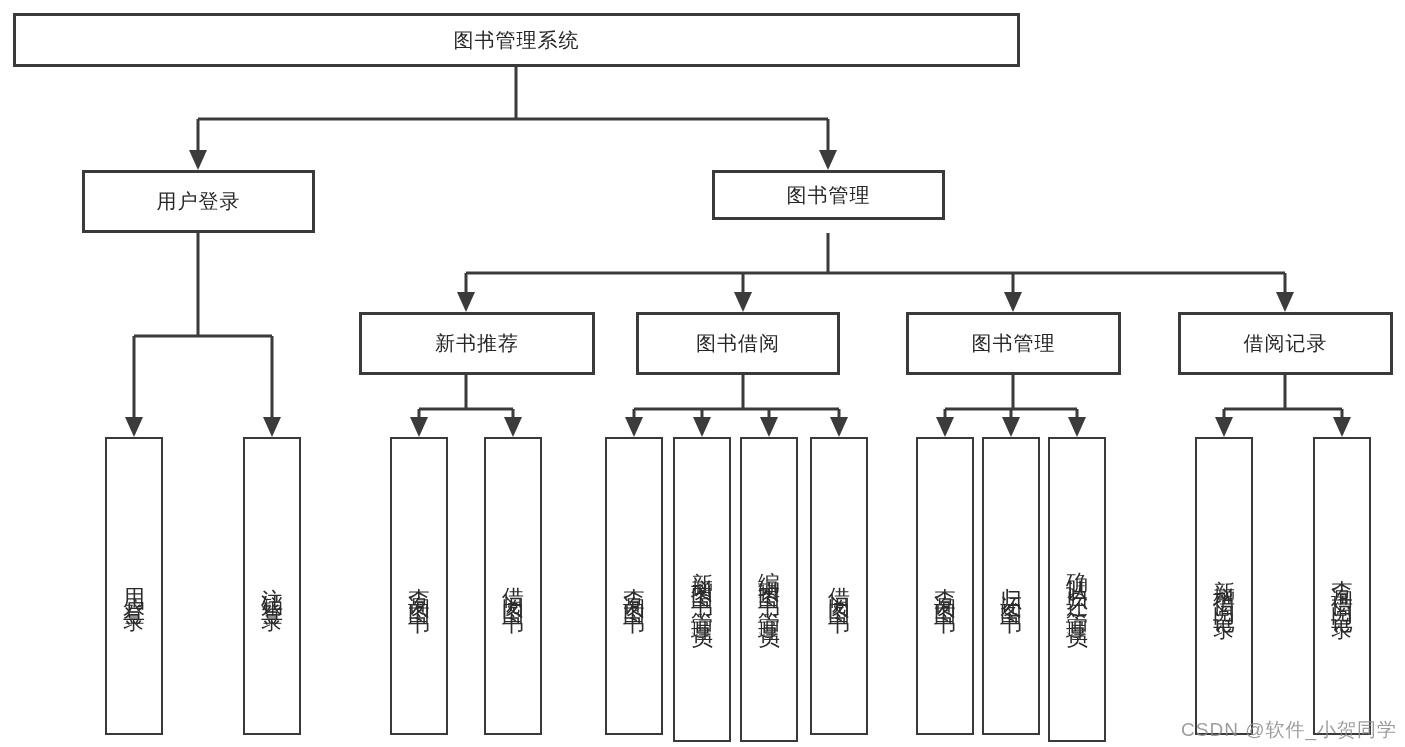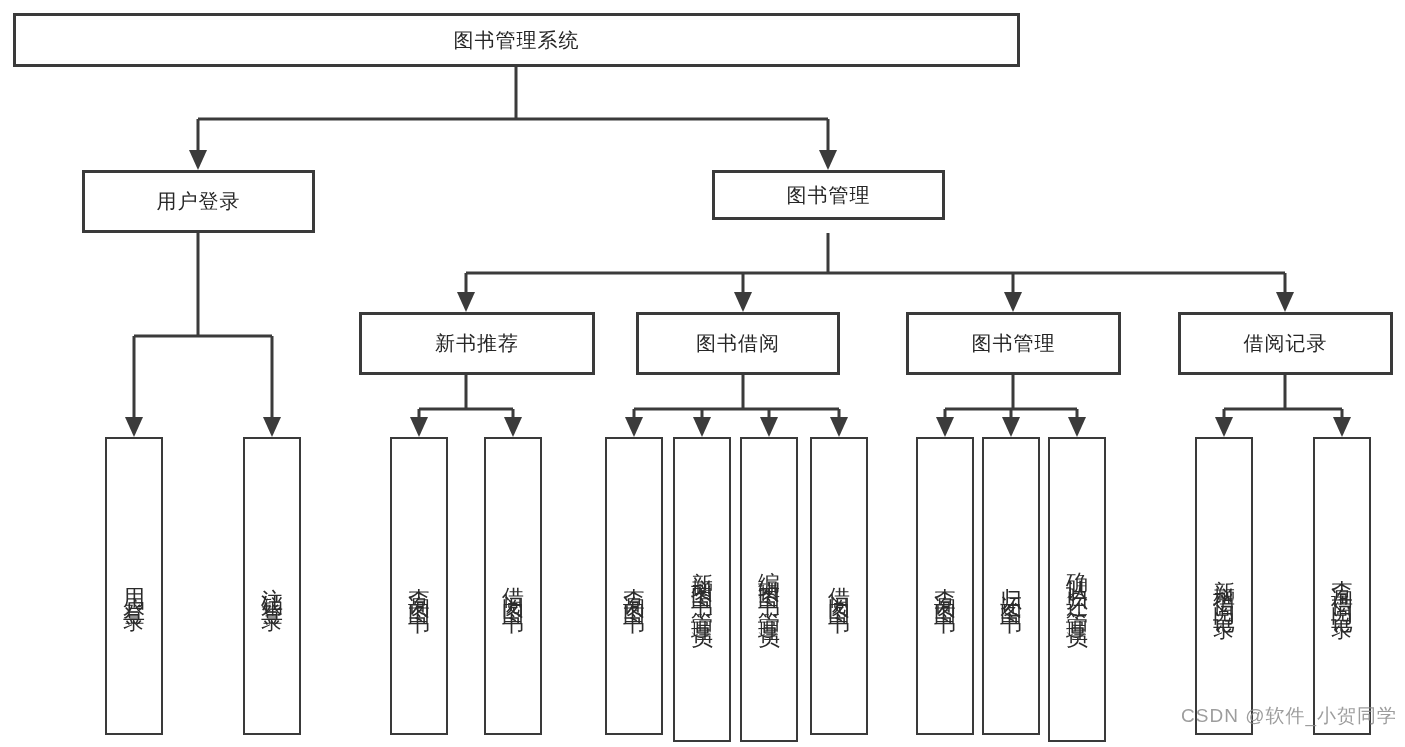--- a/index.html
+++ b/index.html
@@ -30,21 +30,21 @@
   .vtext{
     writing-mode:vertical-rl;
     text-orientation:mixed;
     font-size:22px;
     letter-spacing:8px;
     white-space:nowrap;
     color:#2b2b2b;
   }
   #watermark{
     position:absolute;
-    right:8px;bottom:18px;
+    right:8px;bottom:4px;
     font-size:19px;
     color:#8c8c8c;
     opacity:0.85;
     letter-spacing:1px;
     z-index:10;
   }
 </style>
 </head>
 <body>
 

